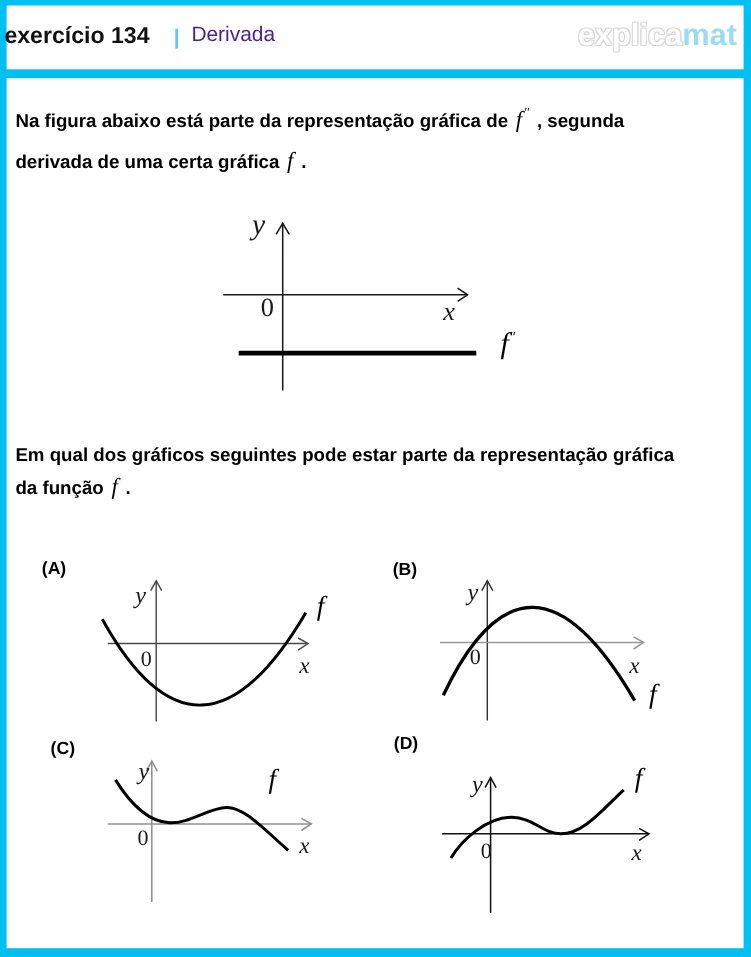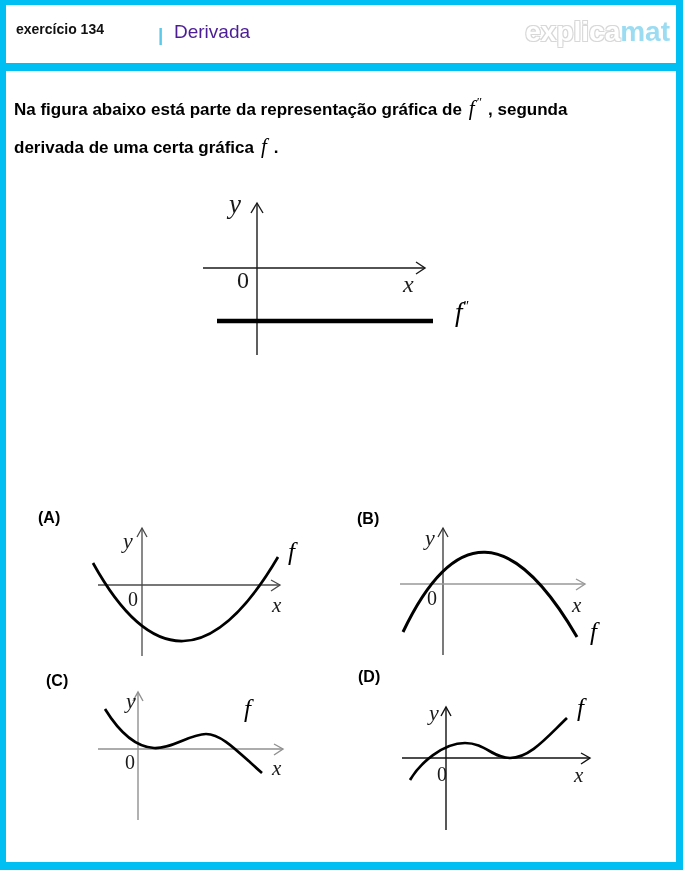--- a/index.html
+++ b/index.html
@@ -7,21 +7,21 @@
     position:relative; width:683px; height:870px;
     background:#00c0f3; overflow:hidden;
     font-family:"Liberation Sans", sans-serif;
   }
   .panel { position:absolute; background:#ffffff; }
   .header-box { top:5px; left:6px; width:670px; height:58px; }
   .body-box { top:71px; left:6px; width:670px; height:791px; }
   .abs { position:absolute; }
 
   
-  .ex-label { left:16px; top:21px; font-size:14px; font-weight:bold; color:#111; }
+  .ex-label { left:4px; top:21px; font-size:21px; font-weight:bold; color:#111; }
   .header-title { left:174px; top:21px; font-size:19px; font-weight:normal; color:#4c1d95; }
   .pipe { left:158px; top:24px; font-size:19px; font-weight:bold; color:#5bc9ea; }
   .logo { right:13px; top:16px; font-size:28px; font-weight:bold; letter-spacing:0px; }
   .logo-explica {
     color:#ffffff;
     text-shadow:-1px -1px 0 #d8d8d8, 1px -1px 0 #d8d8d8, -1px 1px 0 #d8d8d8, 1px 1px 0 #d8d8d8;
   }
   .logo-mat { color:#9bdcf2; }
 
   
@@ -72,20 +72,24 @@
     <polyline points="56,28 62,18 68,28" fill="none" stroke="#1a1a1a" stroke-width="1.4"></polyline>
     <line x1="8" y1="83" x2="230" y2="83" stroke="#1a1a1a" stroke-width="1.4"></line>
     <polyline points="221,77 230,83 221,89" fill="none" stroke="#1a1a1a" stroke-width="1.4"></polyline>
     <line x1="22" y1="136" x2="238" y2="136" stroke="#000000" stroke-width="4.5"></line>
   </svg>
   <span class="abs mi axis-y-label fig-main-y">y</span>
   <span class="abs mr origin-label fig-main-0">0</span>
   <span class="abs mi axis-x-label fig-main-x">x</span>
   <span class="abs mi curve-label fig-main-f"><span>f</span><sup>″</sup></span>
 
+  <div class="abs qtext q2">
+    <span>Em qual dos gráficos seguintes pode estar parte da representação gráfica</span><br>
+    <span>da função</span><span class="mi inline-math">f</span><span class="inline-tail">.</span>
+  </div>
 
   <div class="abs" style="left:38px; top:505px; width:292px; height:153px;">
     <span class="abs opt-label" style="left:0px; top:4px;">(A)</span>
     <svg class="abs" style="left:52px; top:13px;" width="240" height="140" viewBox="0 0 240 140">
       <line x1="52" y1="10" x2="52" y2="138" stroke="#4a4a4a" stroke-width="1.3"></line>
       <polyline points="47,19 52,10 57,19" fill="none" stroke="#4a4a4a" stroke-width="1.3"></polyline>
       <line x1="8" y1="67" x2="190" y2="67" stroke="#4a4a4a" stroke-width="1.3"></line>
       <polyline points="181,62 190,67 181,73" fill="none" stroke="#4a4a4a" stroke-width="1.3"></polyline>
       <path d="M3,45 Q91,204 188,39" fill="none" stroke="#000" stroke-width="2.7"></path>
     </svg>

